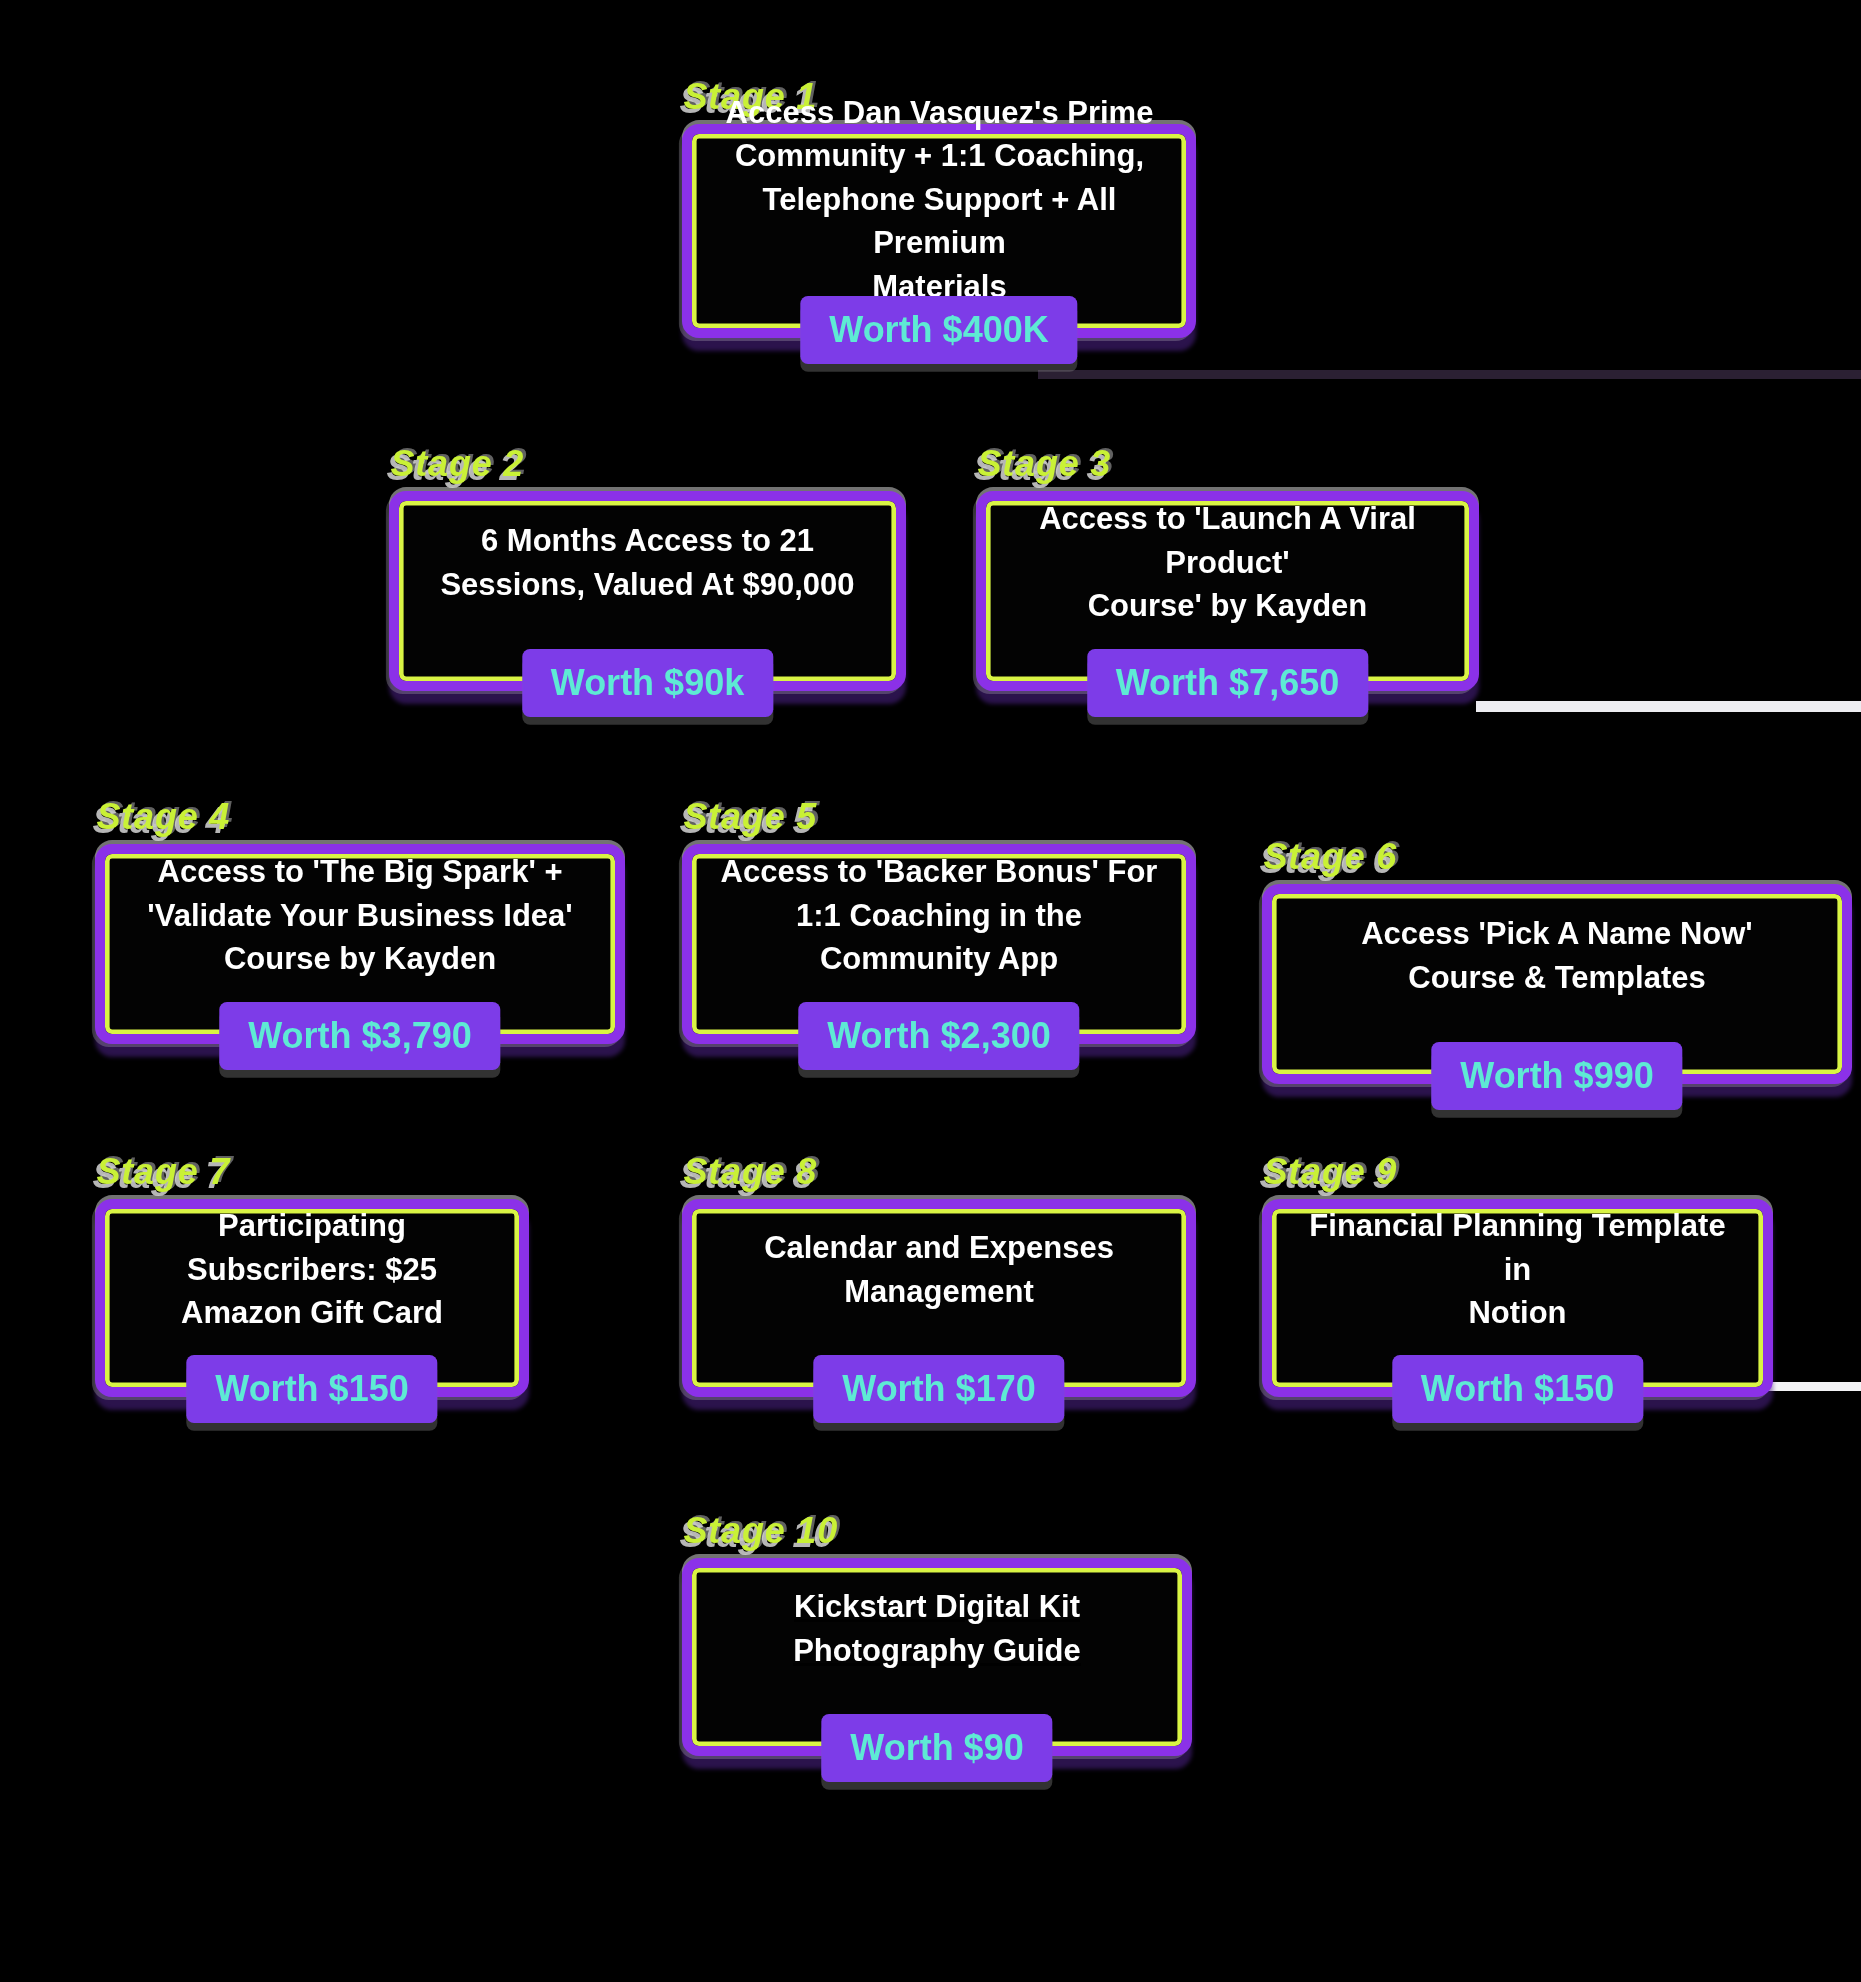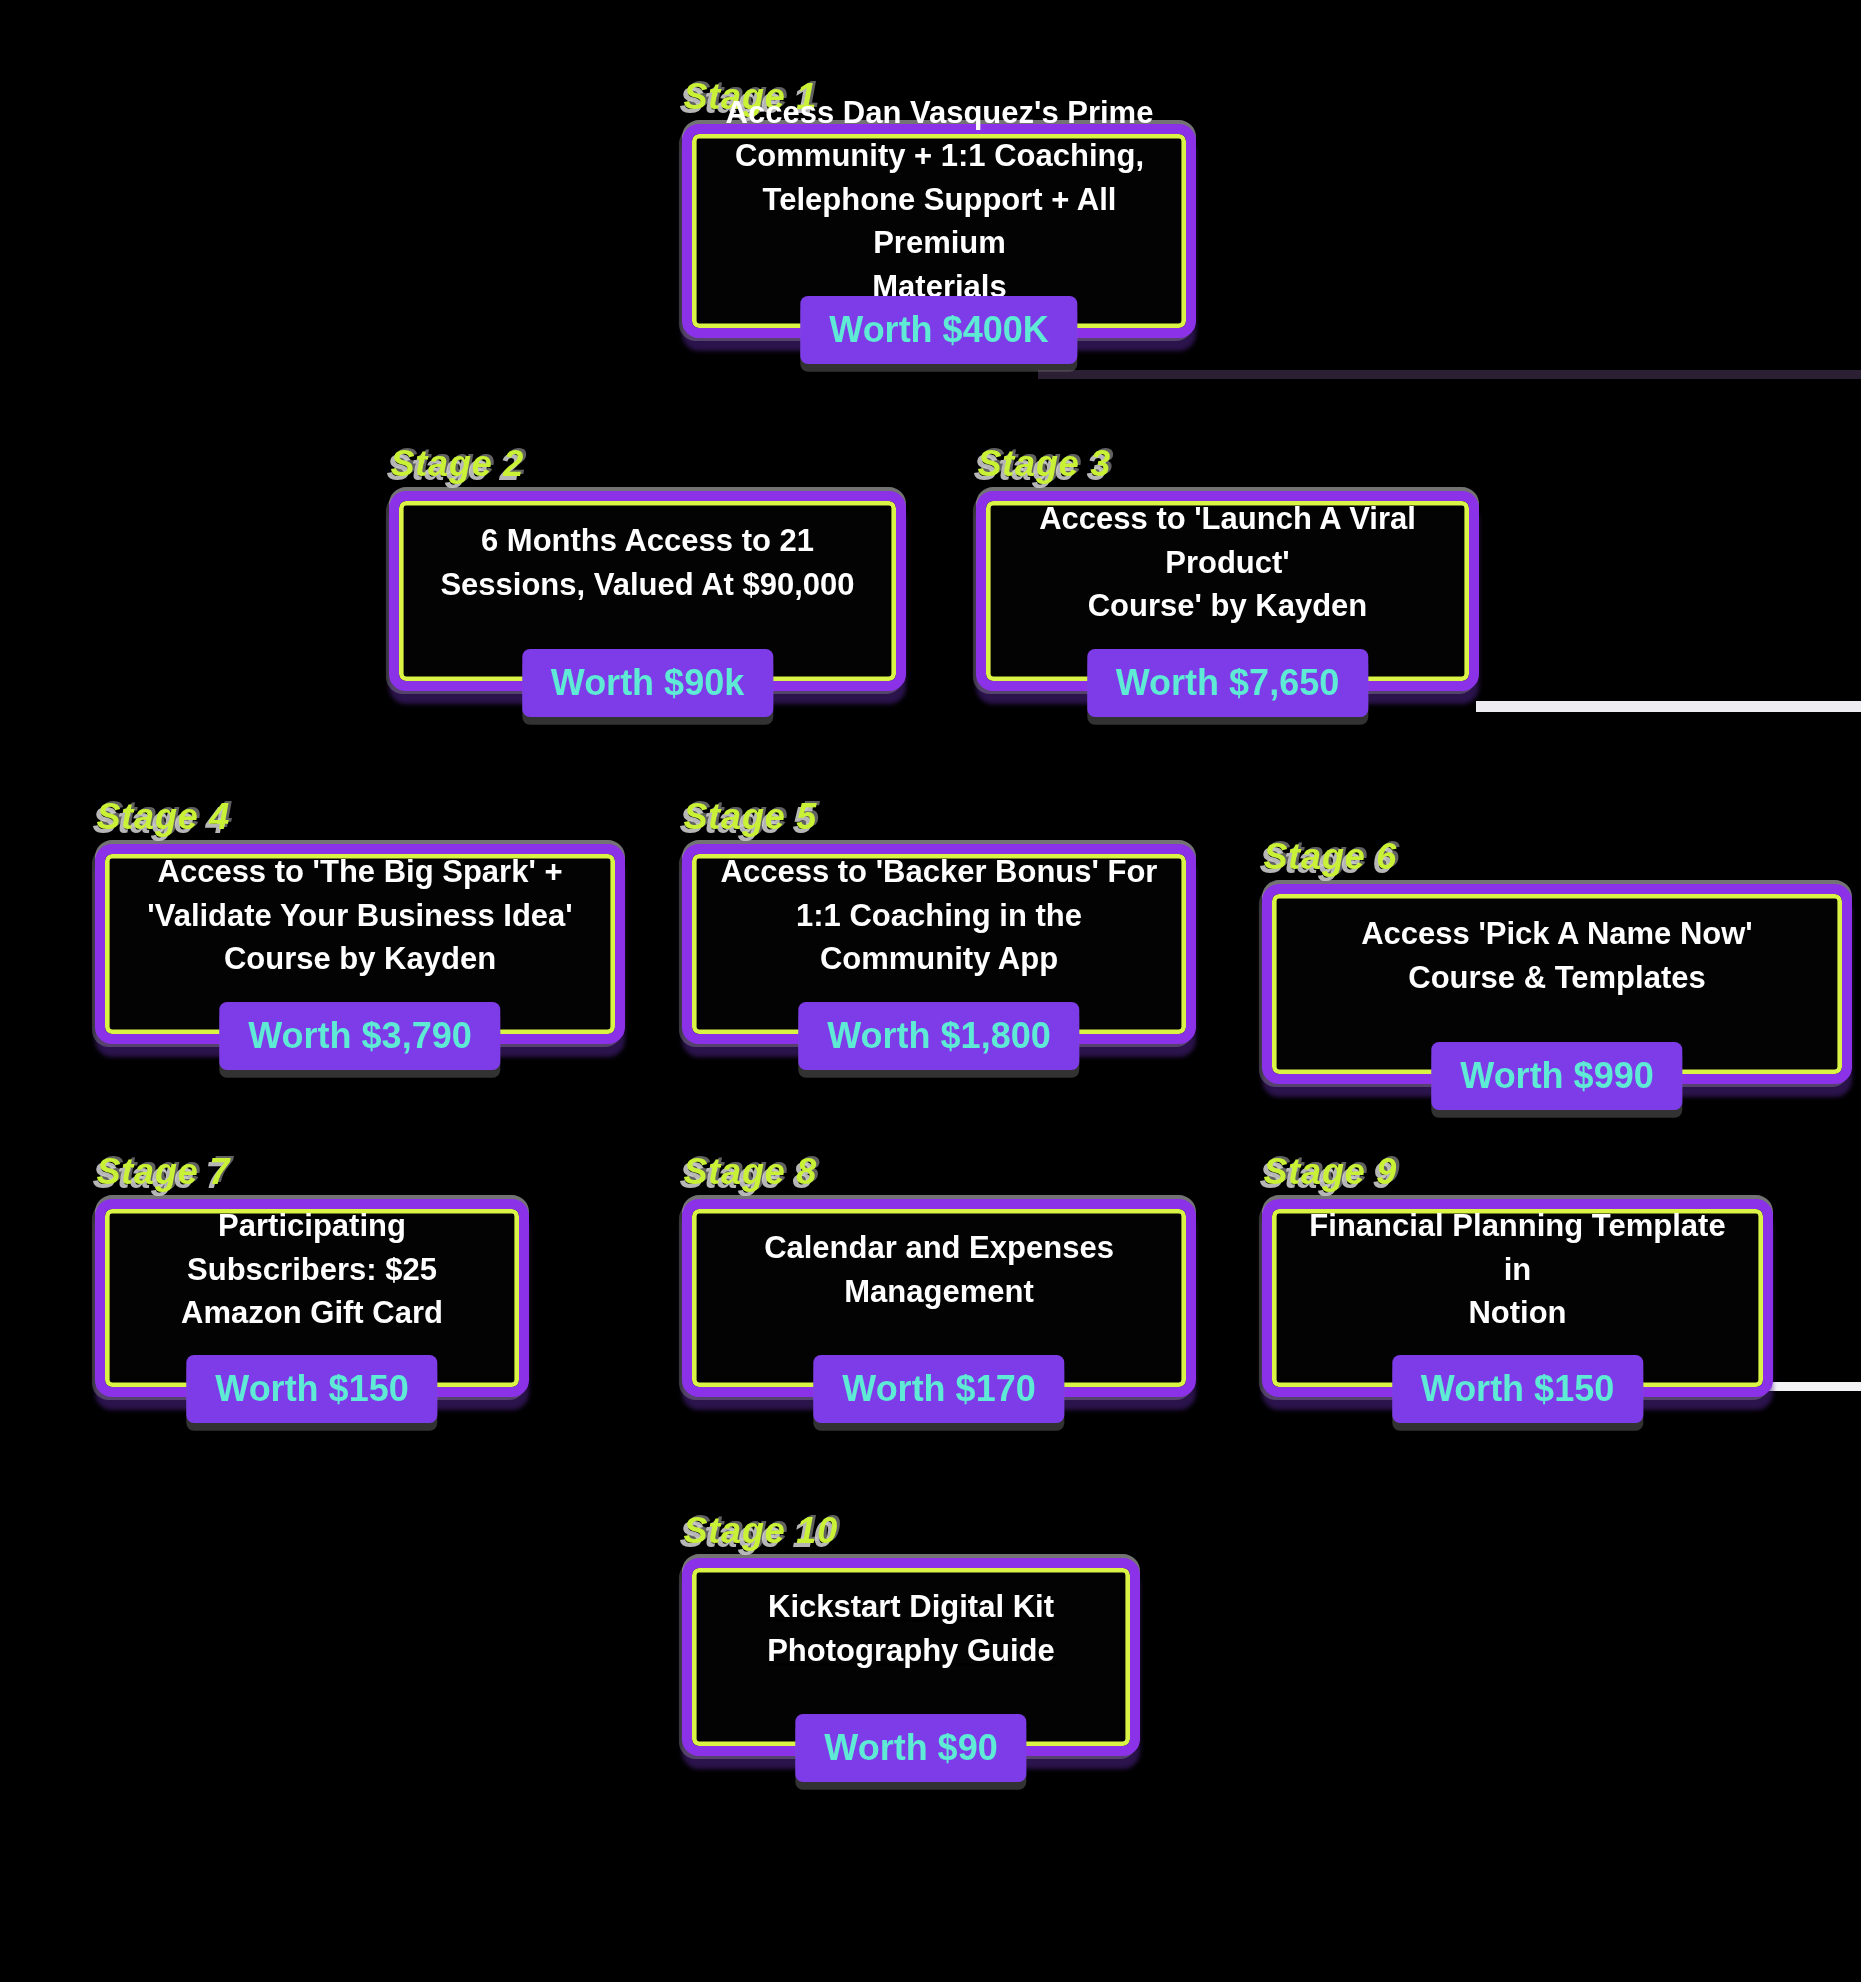--- a/index.html
+++ b/index.html
@@ -43,21 +43,21 @@
   
   .pos-1{left:682px;top:124px;width:514px;height:214px;}
   .pos-2{left:389px;top:491px;width:517px;height:200px;}
   .pos-3{left:976px;top:491px;width:503px;height:200px;}
   .pos-4{left:95px;top:844px;width:530px;height:200px;}
   .pos-5{left:682px;top:844px;width:514px;height:200px;}
   .pos-6{left:1262px;top:844px;width:590px;height:200px;margin-top:40px;}
   .pos-7{left:95px;top:1199px;width:434px;height:198px;}
   .pos-8{left:682px;top:1199px;width:514px;height:198px;}
   .pos-9{left:1262px;top:1199px;width:511px;height:198px;}
-  .pos-10{left:682px;top:1558px;width:458px;height:198px;text-decoration:underline;}
+  .pos-10{left:682px;top:1558px;width:510px;height:198px;text-decoration:underline;}
   
   .pos-1 .card{padding-bottom:74px;padding-left:27px;}
   .connector{position:absolute;}
   .connector-1{left:1038px;top:370px;width:824px;height:9.3px;background:#2b2033;}
   .connector-2{left:1476px;top:701px;width:386px;height:11px;background:#ededf1;}
   .connector-3{left:1766px;top:1382px;width:96px;height:9.3px;background:#f3f3f5;}
 </style>
 </head>
 <body>
 
@@ -114,21 +114,21 @@
   </div>
 
   <div class="stage-group pos-5">
     <div class="stage-label">Stage 5</div>
     <div class="card">
       <div class="card-text">
           <span class="line">Access to 'Backer Bonus' For</span>
           <span class="line">1:1 Coaching in the</span>
           <span class="line">Community App</span>
         </div>
-      <div class="worth-badge">Worth $1,800</div>
+      <div class="worth-badge">Worth $2,300</div>
     </div>
   </div>
 
   <div class="stage-group pos-6">
     <div class="stage-label">Stage 6</div>
     <div class="card">
       <div class="card-text">
           <span class="line">Access 'Pick A Name Now'</span>
           <span class="line">Course &amp; Templates</span>
         </div>

